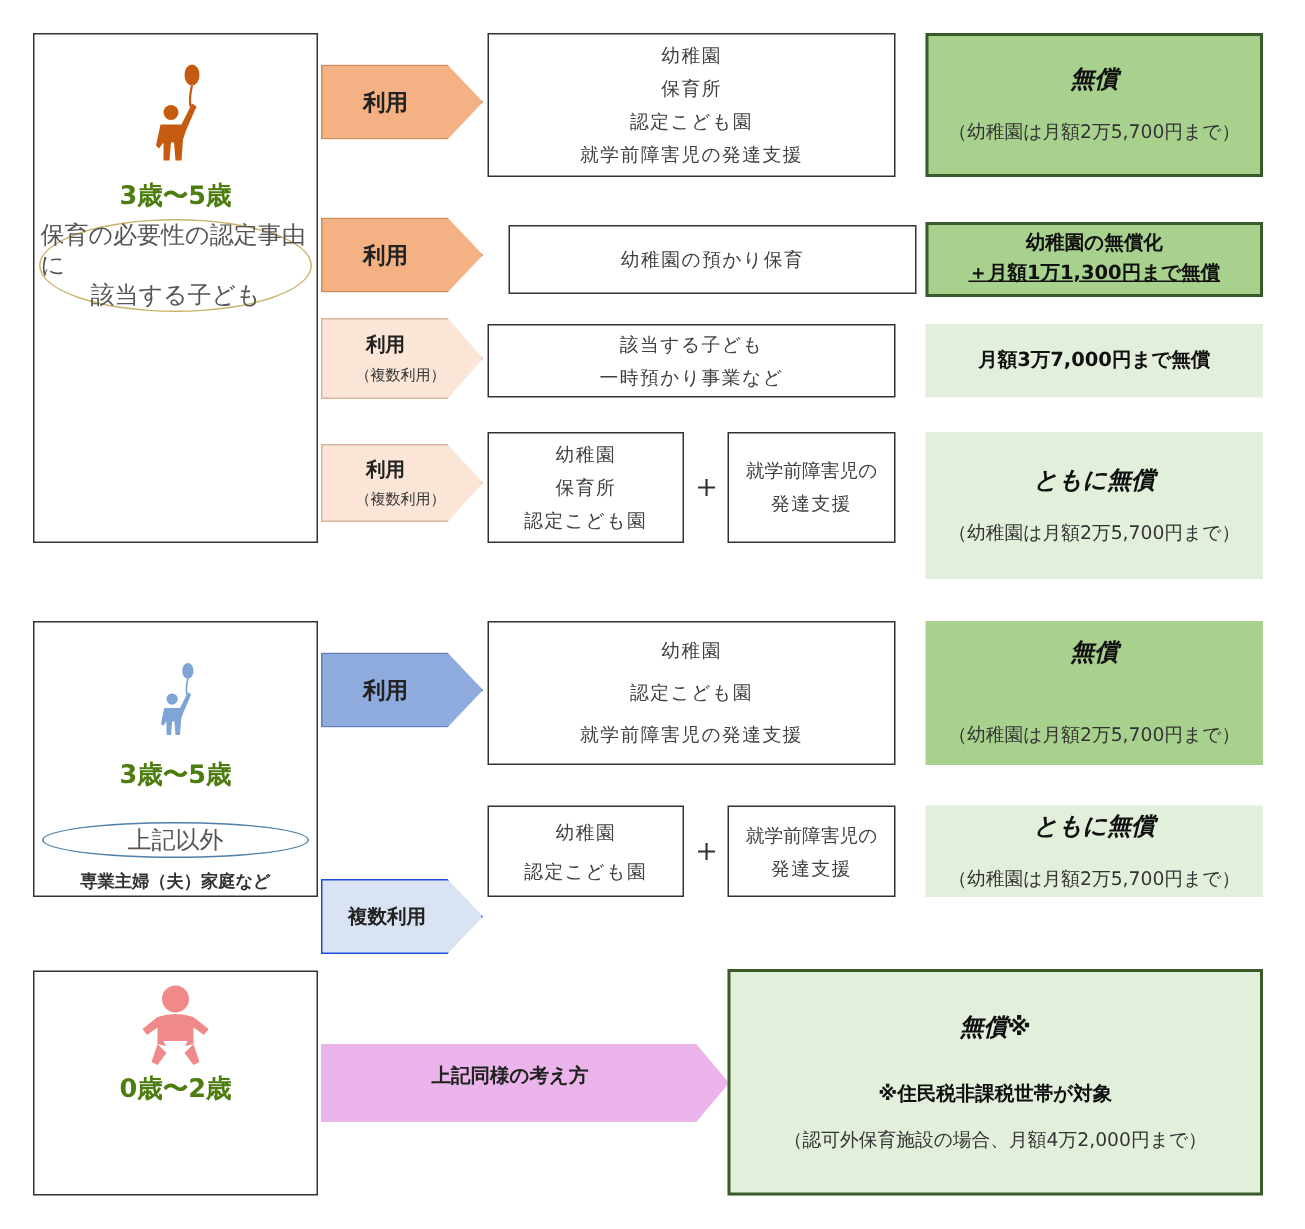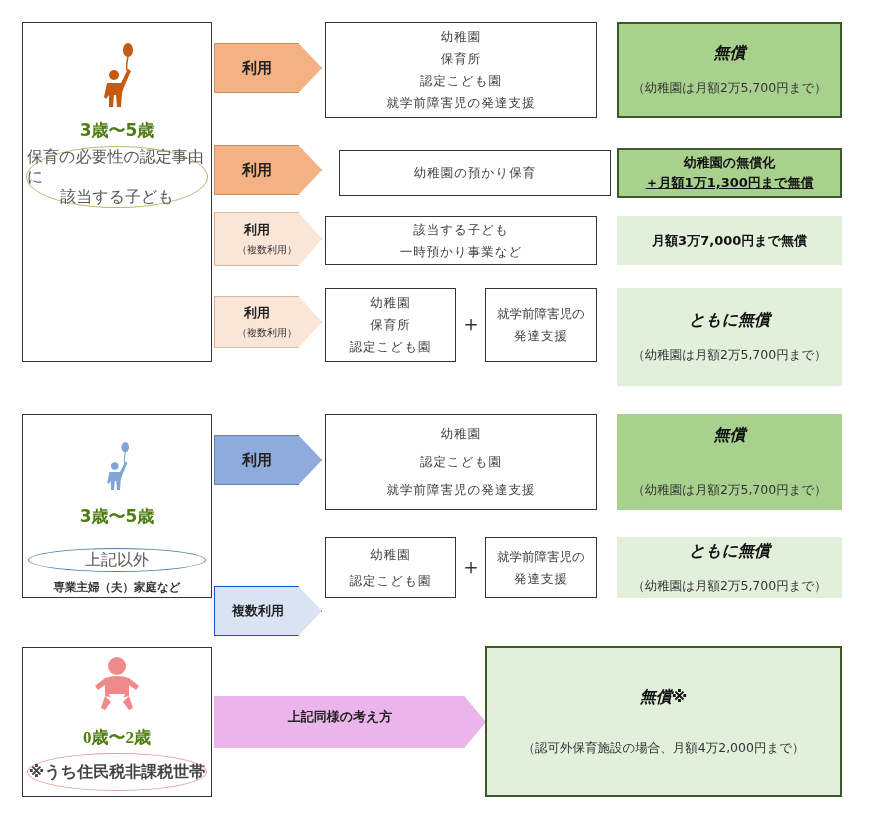--- a/index.html
+++ b/index.html
@@ -143,26 +143,24 @@
 </div>
 
 <div class="abs box" style="left:22px;top:647px;width:190px;height:150px;justify-content:flex-start;padding-top:8px;">
   <svg width="52" height="58" viewBox="0 0 52 58">
     <circle cx="26" cy="10" r="9" fill="#F08A8A"></circle>
     <path d="M14 22 Q26 18 38 22 L48 30 L45 34 L38 29 L38 40 Q26 44 14 40 L14 29 L7 34 L4 30 Z" fill="#F08A8A"></path>
     <path d="M18 38 L34 38 L30 46 L22 46 Z" fill="#ffffff"></path>
     <path d="M14 40 L20 46 L14 54 L10 52 L12 46 Z" fill="#F08A8A"></path>
     <path d="M38 40 L32 46 L38 54 L42 52 L40 46 Z" fill="#F08A8A"></path>
   </svg>
-  <div class="age" style="margin-top:12px;font-family:Liberation Serif, serif;">0歳〜2歳</div>
-  <div class="ellipse" style="position:relative;width:178px;height:36px;border:1.5px solid #E0A0A0;margin-top:4px;font-weight:bold;color:#444;">
-    <span>※うち住民税非課税世帯</span>
-  </div>
+  <div class="age" style="margin-top:0;">0歳〜2歳</div>
 </div>
 
 <div class="abs arrow arrow-long" style="left:214px;top:696px;width:272px;height:52px;background:#EBB5EB;justify-content:center;">
   <span class="t" style="font-size:13px;margin-right:20px;margin-bottom:10px;">上記同様の考え方</span>
 </div>
 
 <div class="abs res" style="left:485px;top:646px;width:357px;height:151px;background:#E2EFDA;border:2.5px solid #3A5A2A;">
   <div class="big" style="margin-bottom:22px;">無償※</div>
+  <div class="mid">※住民税非課税世帯が対象</div>
   <div class="small" style="margin-top:10px;">（認可外保育施設の場合、月額4万2,000円まで）</div>
 </div>
 
 </body></html>

